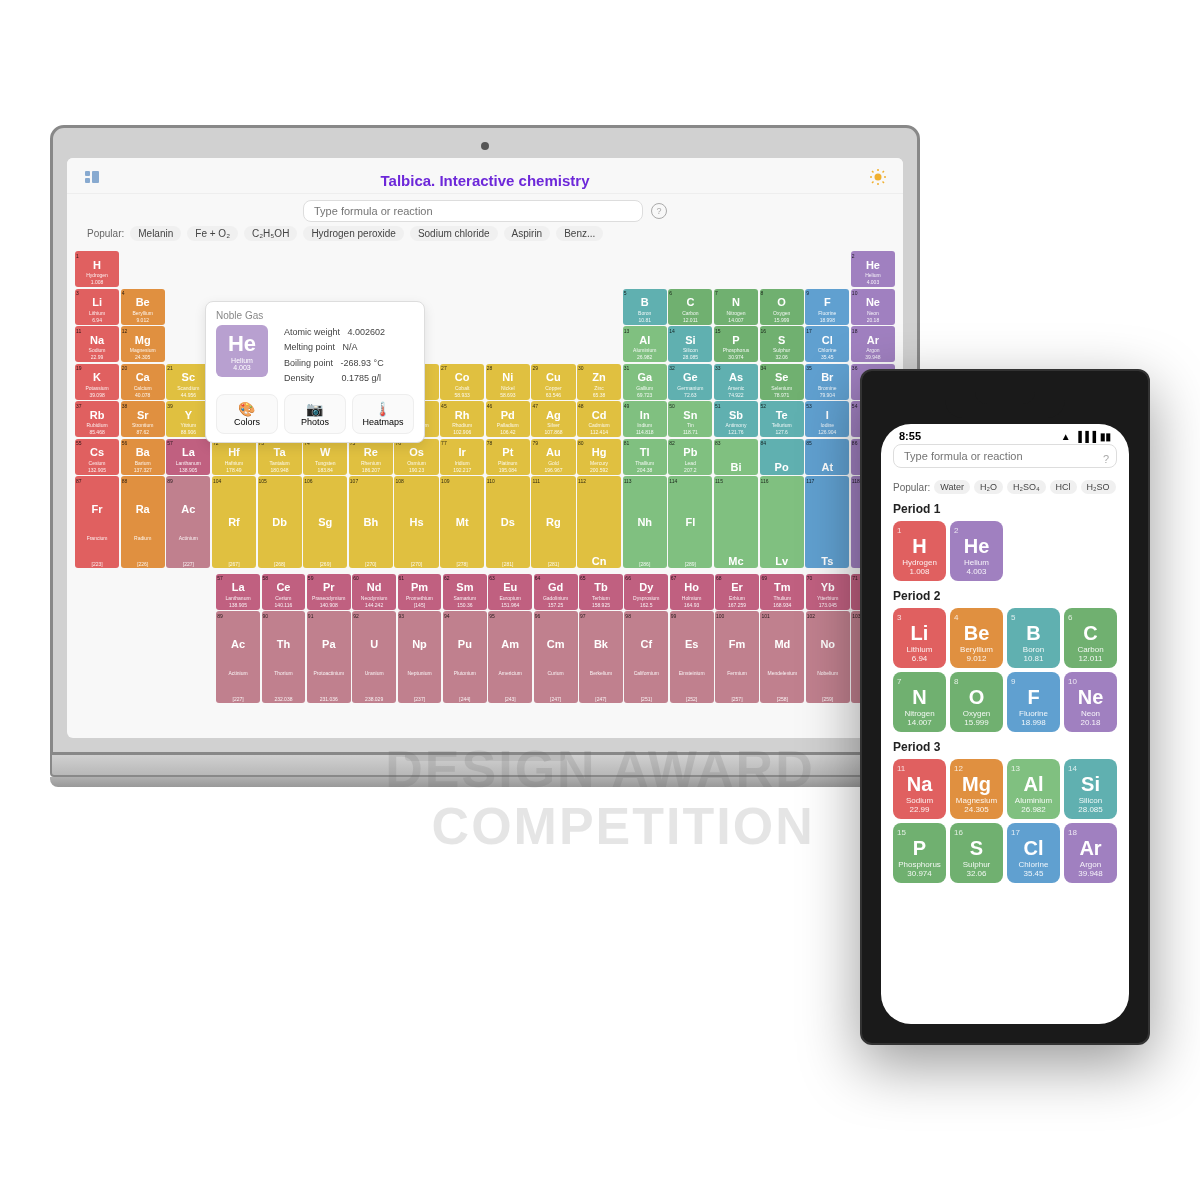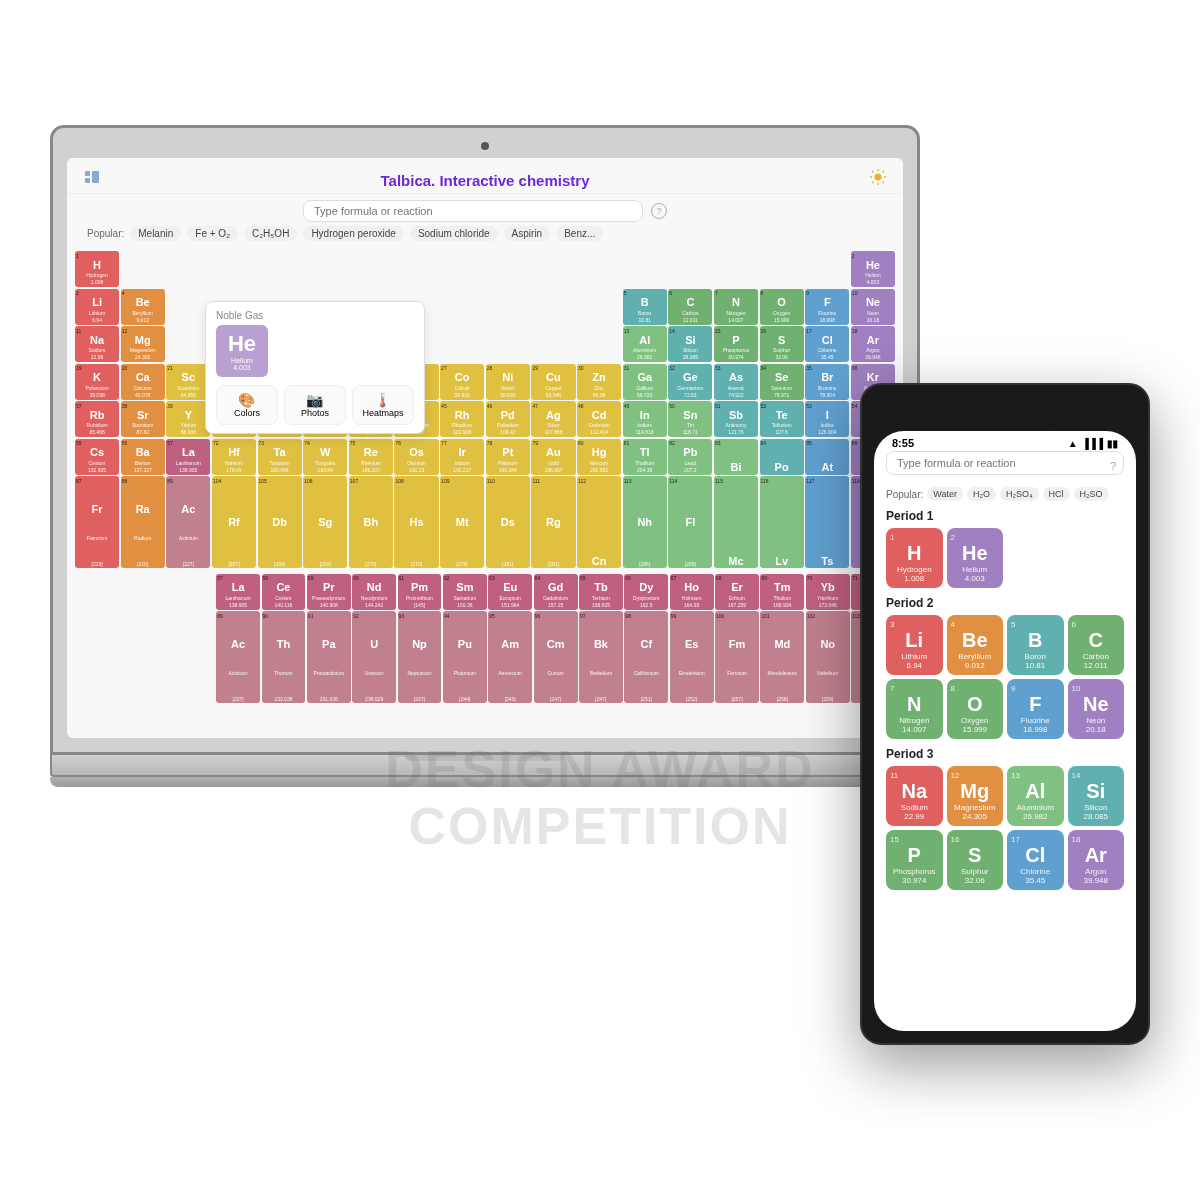--- a/index.html
+++ b/index.html
@@ -70,22 +70,22 @@
       border-radius: 0 0 8px 8px;
     }
 
     
     .phone {
       position: absolute;
       right: 0;
       bottom: 30px;
       width: 290px;
       background: #1a1a1a;
-      border-radius: 21px;
-      padding: 12px;
+      border-radius: 12px;
+      padding: 19px;
       box-shadow: 0 20px 60px rgba(0,0,0,0.4);
       border: 2px solid #333;
     }
 
     .phone-notch {
       background: #1a1a1a;
       width: 120px;
       height: 28px;
       border-radius: 0 0 18px 18px;
       margin: 0 auto 6px;
@@ -321,21 +321,21 @@
     .el-cell.hydrogen-cell { background: #e06060; }
 
     .empty-cell { min-height: 36px; }
 
     
     .watermark {
       position: absolute;
       bottom: 220px;
       left: 50%;
       transform: translateX(-50%);
-      text-align: center;
+      text-align: right;
       opacity: 0.15;
       pointer-events: none;
     }
 
     .watermark-text {
       font-size: 52px;
       font-weight: 900;
       color: #555;
       letter-spacing: 2px;
       line-height: 1.1;
@@ -482,20 +482,26 @@
 
         <div style="position:relative; margin: 0 8px;">
           <div class="noble-gas-popup">
             <div class="ng-title">Noble Gas</div>
             <div style="display:flex; gap:8px; align-items:flex-start;">
               <div class="he-big-element">
                 <div class="symbol">He</div>
                 <div class="name">Helium</div>
                 <div class="mass">4.003</div>
               </div>
+              <div class="ng-data">
+                <div>Atomic weight &nbsp; 4.002602</div>
+                <div>Melting point &nbsp; N/A</div>
+                <div>Boiling point &nbsp; -268.93 °C</div>
+                <div>Density &nbsp;&nbsp;&nbsp;&nbsp;&nbsp;&nbsp;&nbsp;&nbsp;&nbsp; 0.1785 g/l</div>
+              </div>
             </div>
             <div class="ng-popup-actions">
               <div class="ng-action-btn">
                 <span class="btn-icon">🎨</span>Colors
               </div>
               <div class="ng-action-btn">
                 <span class="btn-icon">📷</span>Photos
               </div>
               <div class="ng-action-btn">
                 <span class="btn-icon">🌡️</span>Heatmaps

